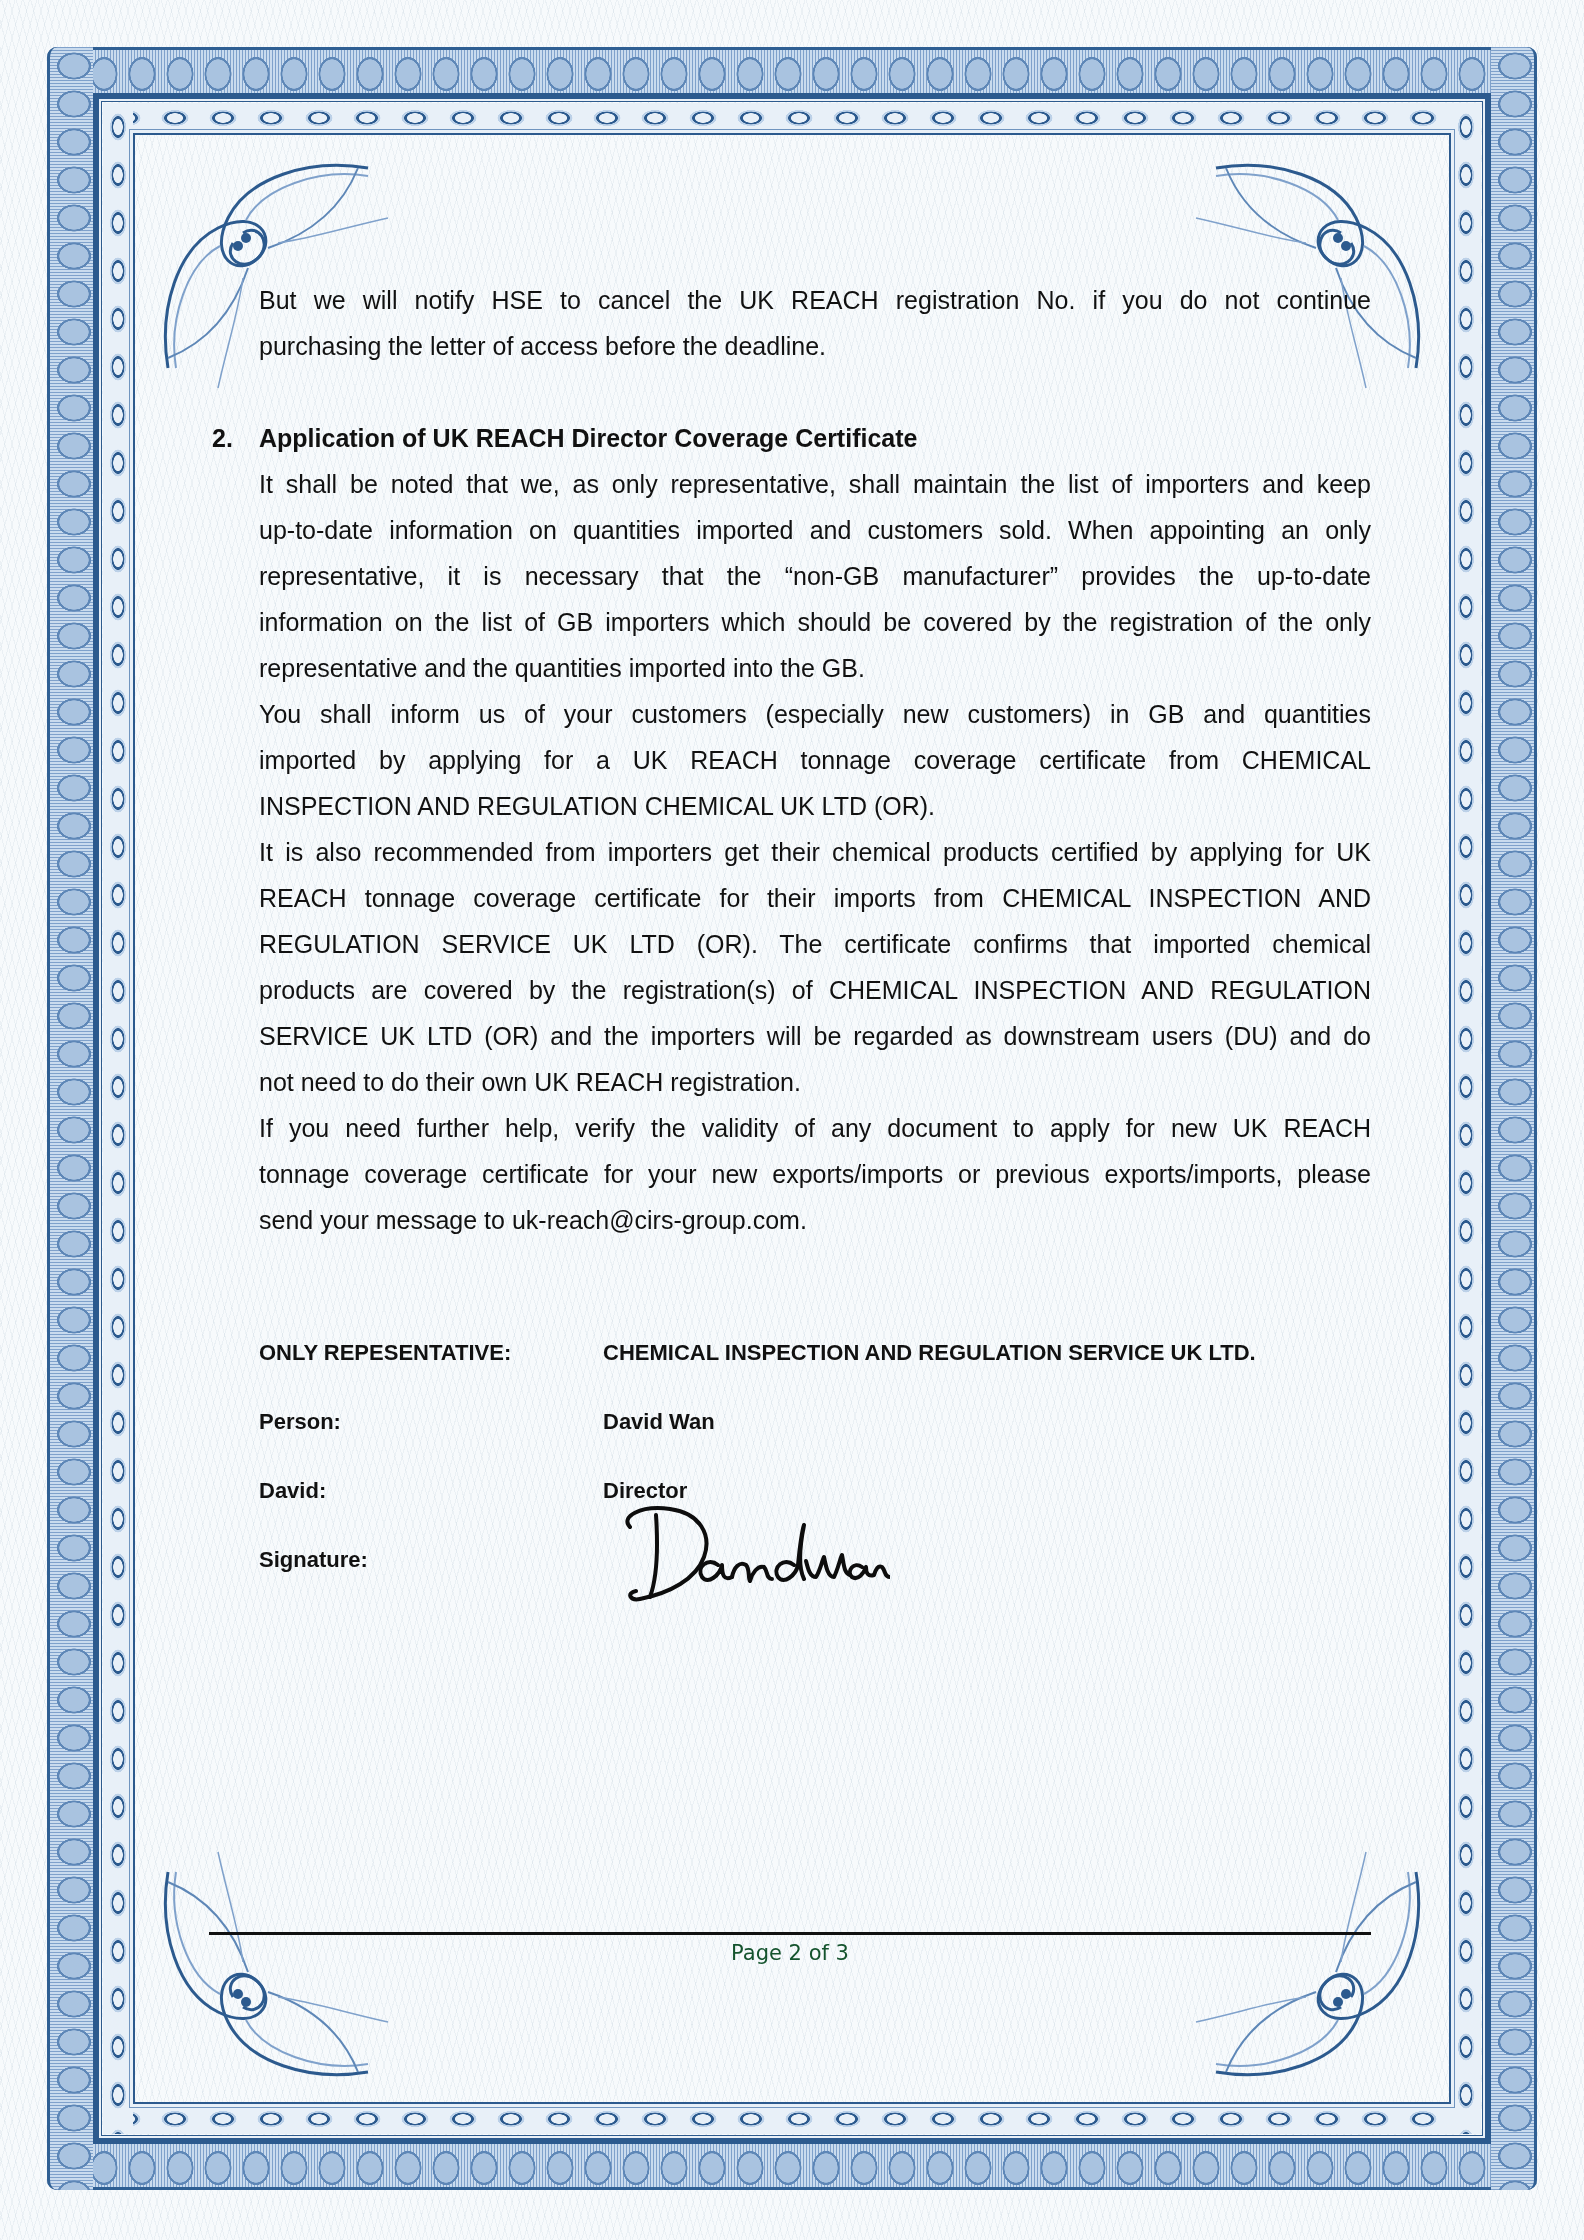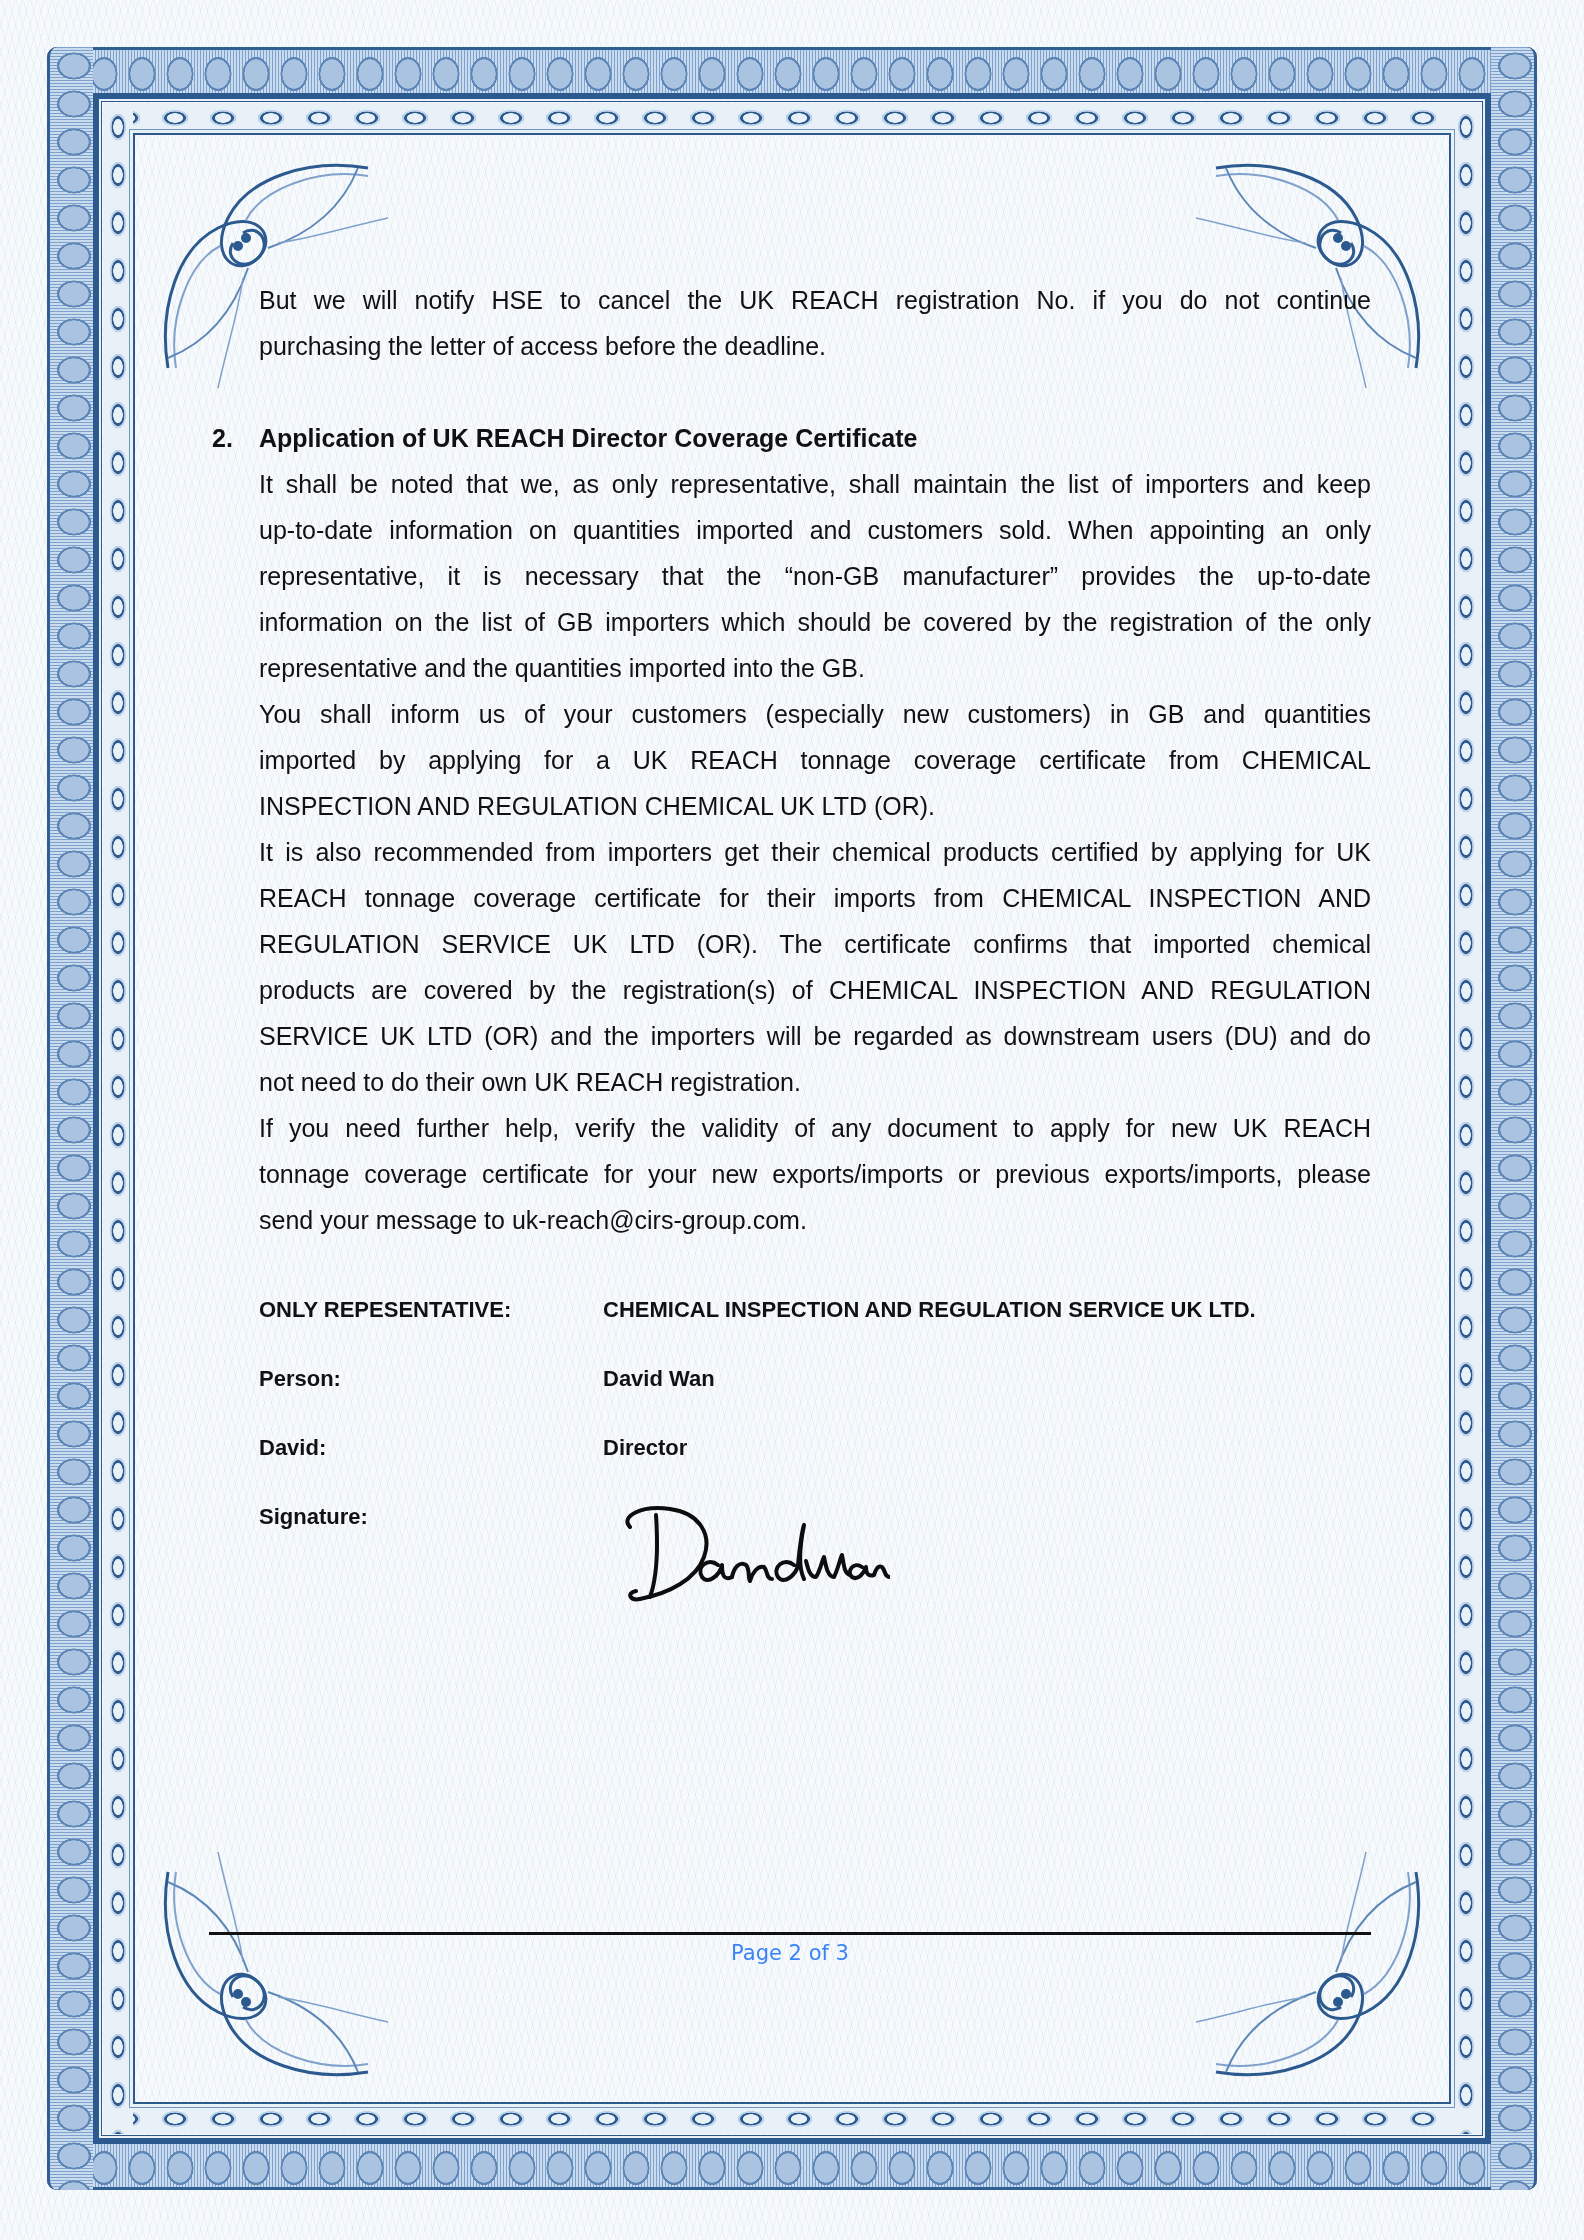--- a/index.html
+++ b/index.html
@@ -90,35 +90,35 @@
     .heading {
       position: absolute; left: 0; height: 46px; line-height: 46px;
       font-size: 25px; font-weight: bold; white-space: nowrap;
     }
     .heading-num {
       position: absolute; left: -47px; height: 46px; line-height: 46px;
       font-size: 25px; font-weight: bold;
     }
     .field-label, .field-value {
       position: absolute; height: 40px; line-height: 40px;
-      font-size: 22px; font-weight: bold; white-space: nowrap;
+      font-size: 22px; font-weight: bold; white-space: nowrap; margin-top: 43px;
     }
     .field-label { left: 0; }
     .field-value { left: 344px; }
     .signature {
       position: absolute; left: 600px; top: 1495px; width: 290px; height: 110px;
     }
     .footer-rule {
       position: absolute; left: 209px; top: 1932px; width: 1162px; height: 0;
       border-top: 3px solid #111;
     }
     .footer-page {
       position: absolute; left: 209px; top: 1936px; width: 1162px; height: 34px;
       line-height: 34px; text-align: center;
-      font-family: "DejaVu Sans", sans-serif; font-size: 21px; color: #3b82f6;
+      font-family: "DejaVu Sans", sans-serif; font-size: 21px; color: #14532d;
     }
   </style>
 </head>
 <body>
 
 <svg class="watermark" viewBox="0 0 920 1000">
   <g fill="none" stroke="#a9cde3" stroke-width="1.2" opacity="0.55">
     <ellipse cx="460" cy="500" rx="420" ry="470"></ellipse>
     <ellipse cx="460" cy="500" rx="380" ry="430"></ellipse>
     <ellipse cx="460" cy="500" rx="340" ry="390"></ellipse>

